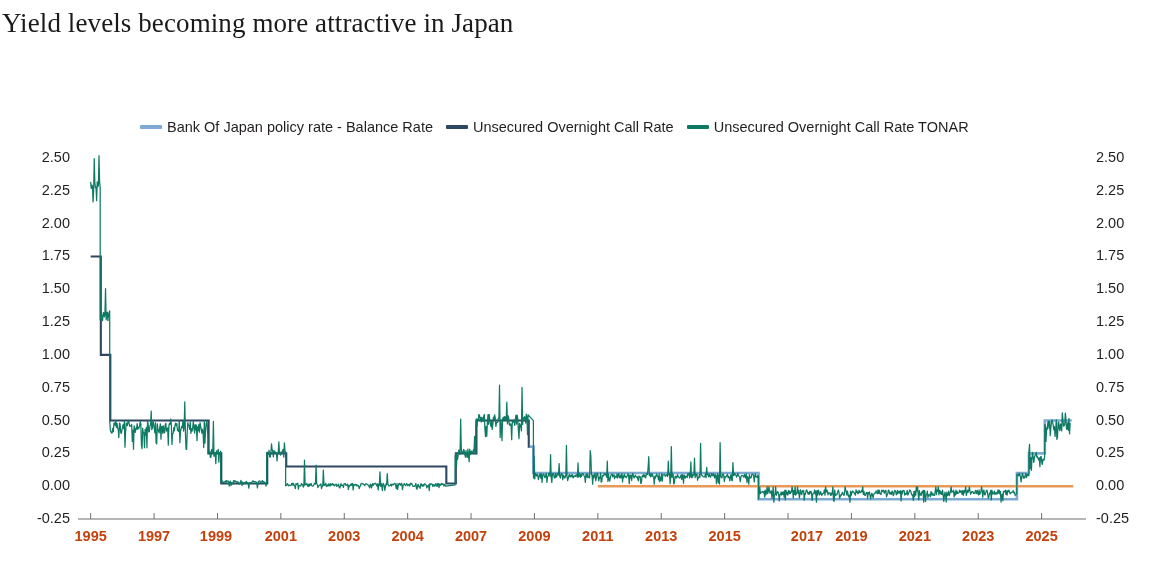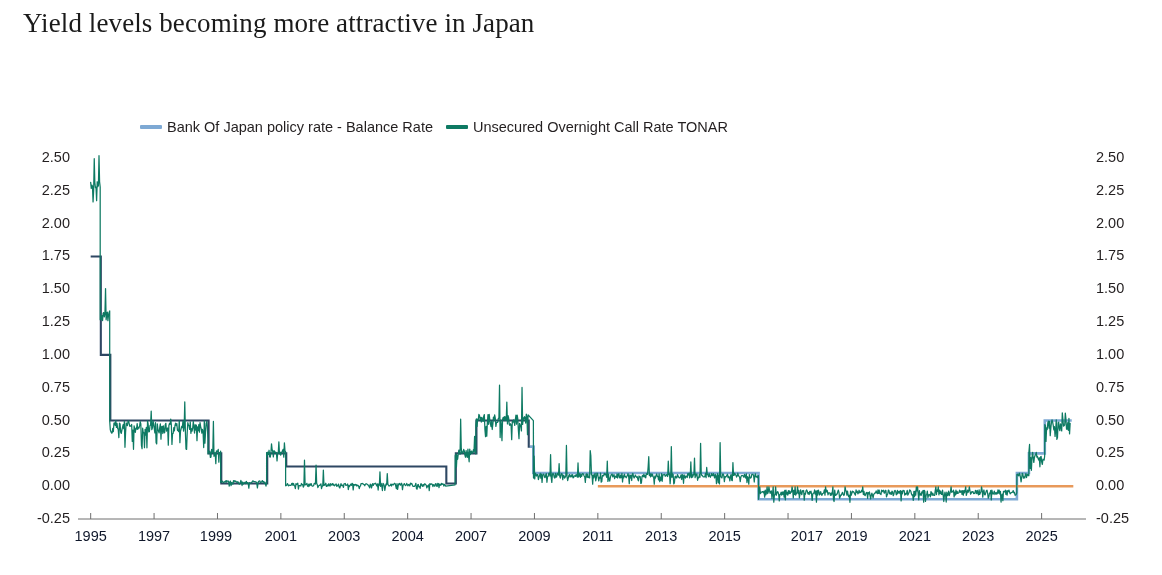--- a/index.html
+++ b/index.html
@@ -15,21 +15,21 @@
     overflow: hidden;
     position: relative;
   }
   #chart-root {
     position: relative;
     width: 1162px;
     height: 575px;
   }
   .chart-title {
     position: absolute;
-    left: 23px;
+    left: 2px;
     top: 8px;
     font-family: "Liberation Serif", serif;
     font-size: 27px;
     font-weight: 400;
     color: #1a1a1a;
     letter-spacing: 0.1px;
     white-space: nowrap;
   }
   .legend {
     position: absolute;
@@ -72,43 +72,48 @@
     width: 52px;
     text-align: right;
   }
   .y-right {
     width: 52px;
     text-align: left;
   }
   .x-label {
     position: absolute;
     font-size: 14.5px;
-    color: #0f172a;
+    color: #c2410c;
     text-align: center;
     width: 44px;
     white-space: nowrap;
+    font-weight: bold;
   }
   #plot-svg {
     position: absolute;
     left: 0;
     top: 0;
   }
 </style>
 </head>
 <body>
 
 <div id="chart-root">
 
   <div class="chart-title">Yield levels becoming more attractive in Japan</div>
 
   <div class="legend">
     <div class="legend-row">
       <span class="legend-item">
         <span class="legend-swatch" style="background:#7EA9D4"></span>
         <span class="legend-label">Bank Of Japan policy rate - Balance Rate</span>
+      </span>
+      <span class="legend-item">
+        <span class="legend-swatch" style="background:#2E4763"></span>
+        <span class="legend-label">Unsecured Overnight Call Rate</span>
       </span>
       <span class="legend-item">
         <span class="legend-swatch" style="background:#0E7A63"></span>
         <span class="legend-label">Unsecured Overnight Call Rate TONAR</span>
       </span>
     </div>
   </div>
 
   <svg id="plot-svg" width="1162" height="575">
       <line x1="78" y1="519" x2="1086" y2="519" stroke="#6f6f6f" stroke-width="1"></line>

